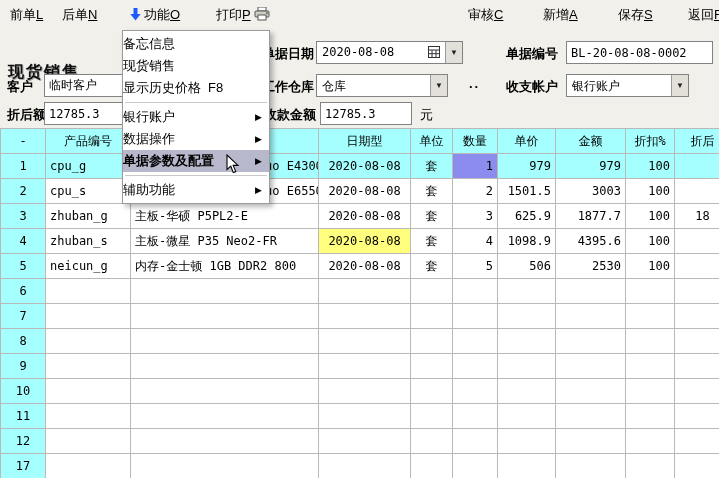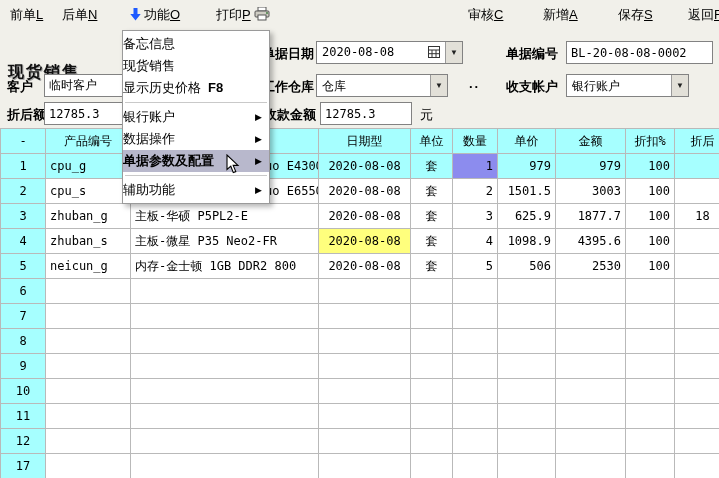--- a/index.html
+++ b/index.html
@@ -42,21 +42,21 @@
   .grid tr.sel td.focus { background:var(--focused-cell-bg,#8c8cee); }
   .grid td.hl-date { background:var(--date-highlight-bg,#ffff7d); }
   .al{text-align:left}.ac{text-align:center}.ar{text-align:right}
 
   
   .menu { position:absolute; left:122px; top:30px; width:148px; background:#fff;
           border:1px solid #9a9a9a; box-shadow:3px 3px 5px rgba(0,0,0,.28);
           padding:2px 0; z-index:10; }
   .mi { position:relative; height:22px; line-height:22px; 
         font-size:13px; cursor:default; white-space:nowrap; }
-  .mi .sc { margin-left:7px;font-weight:bold; }
+  .mi .sc { margin-left:7px; }
   .mi .arr { position:absolute; right:7px; top:0; font-size:9px; }
   .mi.hl { background:var(--menu-highlight-bg,#b8b8cc); font-weight:bold; }
   .msep { height:1px; background:#c9c9c9; margin:3px 2px; }
 
   .cursor { position:absolute; left:226px; top:154px; z-index:30; pointer-events:none; }
 </style>
 </head>
 <body>
 
 <div class="screen">

